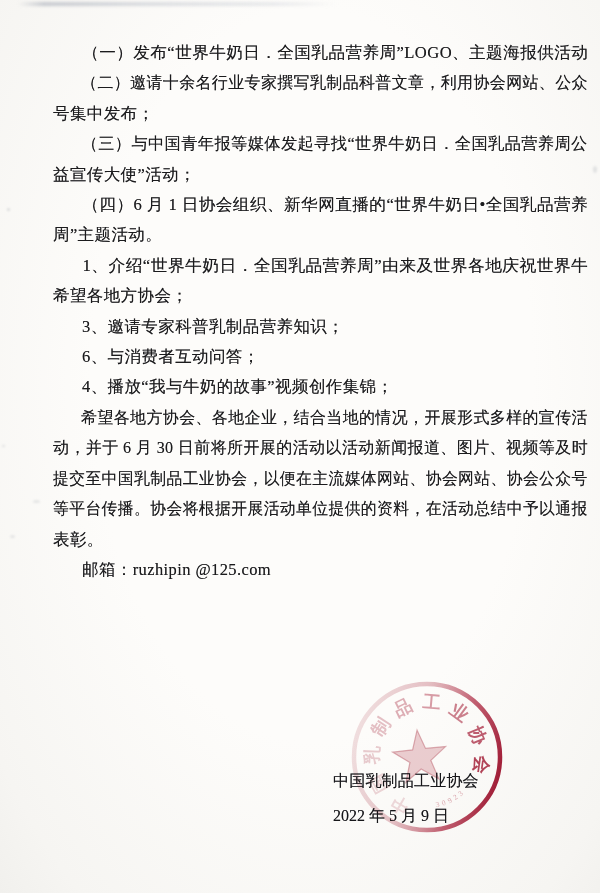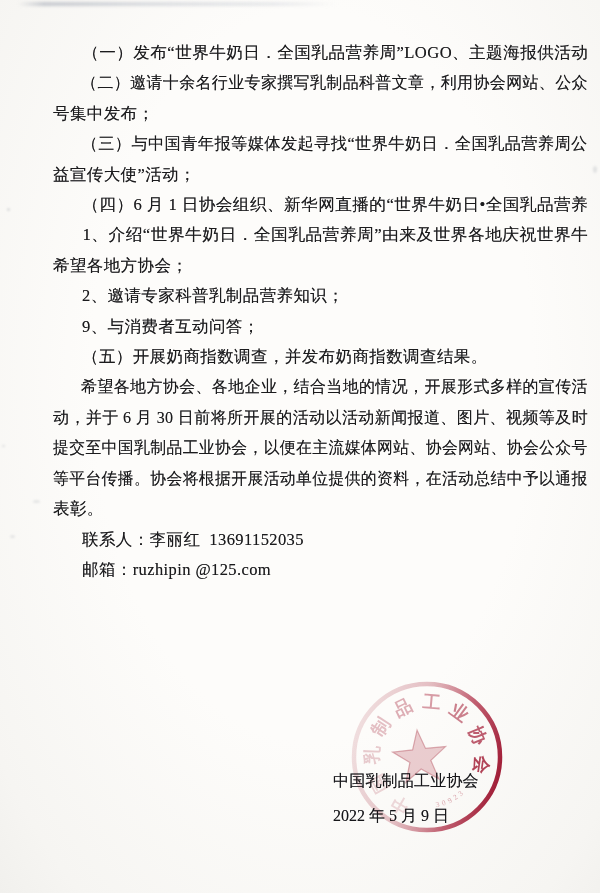--- a/index.html
+++ b/index.html
@@ -81,31 +81,31 @@
     <div class="speck s5"></div>
   </div>
 
   <div class="doc">
     <div class="line indent justify" style="transform: scaleX(1.00753);">（一）发布“世界牛奶日．全国乳品营养周”LOGO、主题海报供活动</div>
     <div class="line indent justify" style="transform: scaleX(0.96745);">（二）邀请十余名行业专家撰写乳制品科普文章，利用协会网站、公众</div>
     <div class="line">号集中发布；</div>
     <div class="line indent justify" style="transform: scaleX(0.983456);">（三）与中国青年报等媒体发起寻找“世界牛奶日．全国乳品营养周公</div>
     <div class="line">益宣传大使”活动；</div>
     <div class="line indent justify" style="transform: scaleX(1.00943);">（四）6 月 1 日协会组织、新华网直播的“世界牛奶日•全国乳品营养</div>
+    <div class="line">周”主题活动。</div>
     <div class="line indent justify" style="transform: scaleX(1.01711);">1、介绍“世界牛奶日．全国乳品营养周”由来及世界各地庆祝世界牛</div>
     <div class="line">希望各地方协会；</div>
-    <div class="line indent">2、邀请专家科普乳制品营养知识；</div>
-    <div class="line indent">9、与消费者互动问答；</div>
-    <div class="line indent">（五）开展奶商指数调查，并发布奶商指数调查结果。</div>
+    <div class="line indent">3、邀请专家科普乳制品营养知识；</div>
+    <div class="line indent">6、与消费者互动问答；</div>
+    <div class="line indent">4、播放“我与牛奶的故事”视频创作集锦；</div>
     <div class="line indent justify" style="transform: scaleX(0.96745);">希望各地方协会、各地企业，结合当地的情况，开展形式多样的宣传活</div>
     <div class="line justify" style="transform: scaleX(0.970962);">动，并于 6 月 30 日前将所开展的活动以活动新闻报道、图片、视频等及时</div>
     <div class="line justify" style="transform: scaleX(0.958781);">提交至中国乳制品工业协会，以便在主流媒体网站、协会网站、协会公众号</div>
     <div class="line justify" style="transform: scaleX(0.958781);">等平台传播。协会将根据开展活动单位提供的资料，在活动总结中予以通报</div>
     <div class="line">表彰。</div>
-    <div class="line indent">联系人：李丽红  13691152035</div>
     <div class="line indent">邮箱：ruzhipin @125.com</div>
   </div>
 
   <div class="sig-org">中国乳制品工业协会</div>
   <div class="sig-date">2022 年 5 月 9 日</div>
 
   <svg class="seal" viewBox="0 0 165 165">
     <defs>
       <linearGradient id="ringGrad" x1="0" y1="0.35" x2="1" y2="0.6">
         <stop offset="0" stop-color="#d49aa3" stop-opacity="0.30"></stop>

